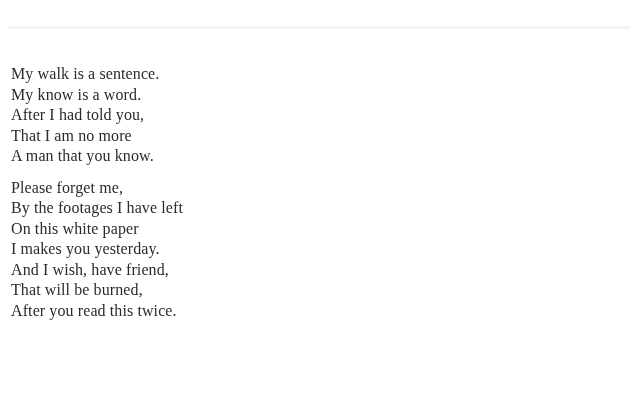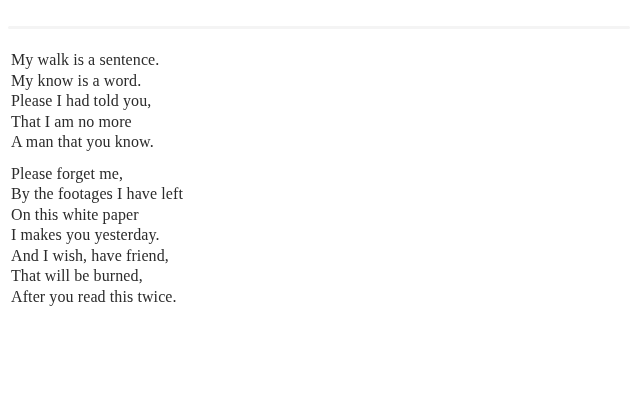--- a/index.html
+++ b/index.html
@@ -24,21 +24,21 @@
     height: 400px;
   }
   .divider {
     border: none;
     height: 3px;
     background: var(--divider-color);
     margin: 26px 10px 0 8px;
     border-radius: 2px;
   }
   .poem {
-    margin: 21px 20px 0 11px;
+    margin: 35px 20px 0 11px;
     color: var(--text-color);
     font-size: 16px;
     line-height: 20.5px;
     letter-spacing: 0.1px;
   }
   .stanza {
     margin: 0 0 11px 0;
     padding: 0;
   }
   .line {
@@ -51,21 +51,21 @@
 
 <div class="page">
 
   <hr class="divider">
 
   <div class="poem">
 
     <p class="stanza">
       <span class="line">My walk is a sentence.</span>
       <span class="line">My know is a word.</span>
-      <span class="line">Please I had told you,</span>
+      <span class="line">After I had told you,</span>
       <span class="line">That I am no more</span>
       <span class="line">A man that you know.</span>
     </p>
 
     <p class="stanza">
       <span class="line">Please forget me,</span>
       <span class="line">By the footages I have left</span>
       <span class="line">On this white paper</span>
       <span class="line">I makes you yesterday.</span>
       <span class="line">And I wish, have friend,</span>

